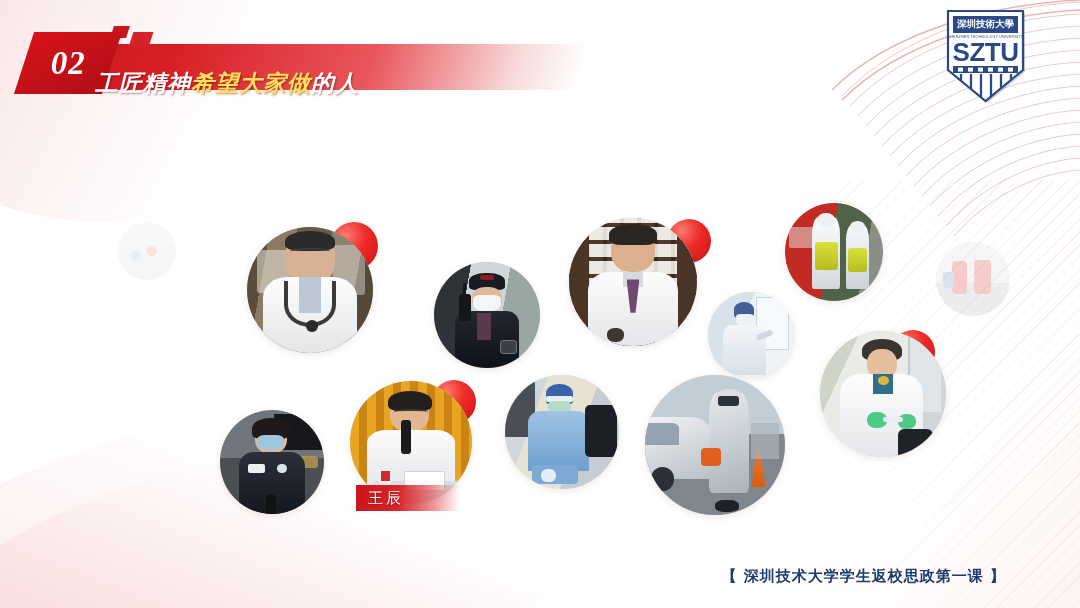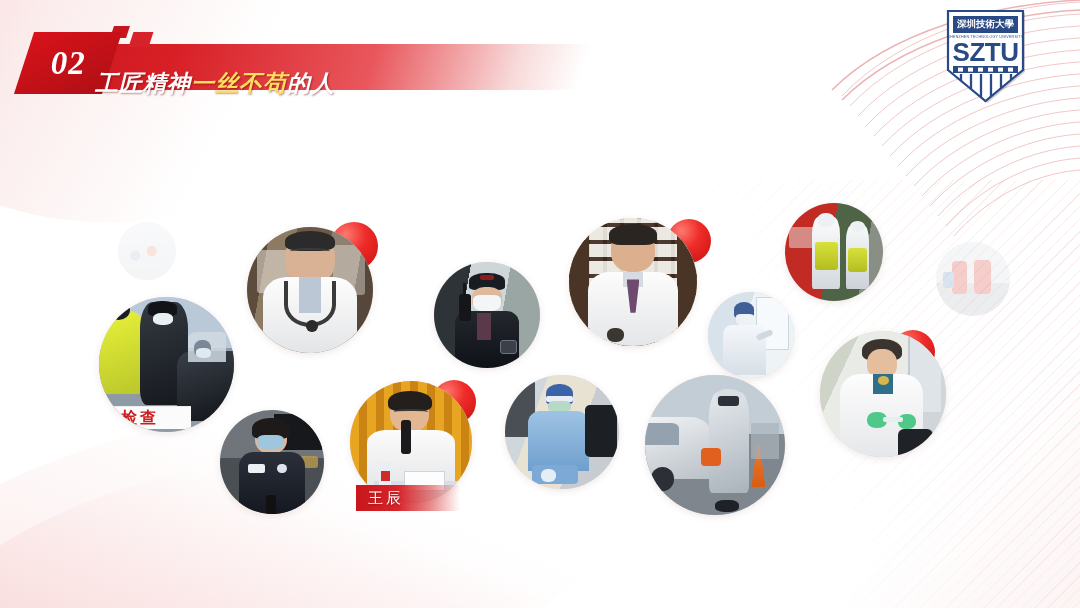--- a/index.html
+++ b/index.html
@@ -179,21 +179,21 @@
   </div>
 
   <div class="header">
     <div class="band-main"></div>
     <div class="tick-a"></div>
     <div class="tick-b"></div>
     <div class="band-num">
       <span>02</span>
     </div>
     <div class="band-title">
-      <span class="w">工匠精神</span><span class="g">一丝不苟</span><span class="w">的人</span>
+      <span class="w">工匠精神</span><span class="g">希望大家做</span><span class="w">的人</span>
     </div>
   </div>
 
   <div class="logo">
     <svg width="83" height="96" viewBox="0 0 83 96" aria-hidden="true">
       <defs>
         <clipPath id="shieldclip">
           <path d="M4 3 H79 V62 L41.5 93 L4 62 Z"></path>
         </clipPath>
       </defs>
@@ -229,37 +229,20 @@
 
 
   <div class="photo" style="left:118px; top:222px; width:58px; height:58px; opacity:.22;">
     <div class="img" style="
       background:
         radial-gradient(circle at 30% 58%, #9fb6d6 0 9%, rgba(0,0,0,0) 10%),
         radial-gradient(circle at 58% 50%, #e08a6a 0 11%, rgba(0,0,0,0) 12%),
         linear-gradient(#e6e8ec,#cdd2da);"></div>
   </div>
 
-  <div class="photo soft" style="left:99px; top:297px; width:135px; height:135px;">
-    <div class="img" style="
-      background:
-        linear-gradient(#b9c9d8 0 38%, #8e9aa6 38% 100%);"></div>
-    <div style="position:absolute;left:-4%;top:10%;width:40%;height:62%;border-radius:34% 34% 18% 18%;background:linear-gradient(160deg,#e9f23a,#b9c62a);"></div>
-    <div style="position:absolute;left:6%;top:2%;width:17%;height:15%;border-radius:50%;background:#1c1c22;"></div>
-    <div style="position:absolute;left:30%;top:4%;width:36%;height:76%;border-radius:26% 26% 14% 14%;background:linear-gradient(160deg,#343a42,#15181d);"></div>
-    <div style="position:absolute;left:36%;top:3%;width:22%;height:11%;border-radius:44% 44% 22% 22%;background:#121317;"></div>
-    <div style="position:absolute;left:40%;top:12%;width:15%;height:9%;border-radius:40%;background:#e9eff3;"></div>
-    <div style="position:absolute;left:58%;top:40%;width:48%;height:52%;border-radius:22% 6% 0 0;background:linear-gradient(160deg,#3a4049,#101318);"></div>
-    <div style="position:absolute;left:66%;top:26%;width:28%;height:22%;border-radius:22% 10% 0 0;background:#cfd9e2;opacity:.85;"></div>
-    <div style="position:absolute;left:70%;top:32%;width:13%;height:13%;border-radius:44%;background:#7a8796;"></div>
-    <div style="position:absolute;left:72%;top:38%;width:11%;height:7%;border-radius:40%;background:#dfe9f2;"></div>
-    <div style="position:absolute;left:-2%;bottom:2%;width:70%;height:17%;background:#fbfbfb;border-top:1px solid #eee;">
-      <div style="color:#d01b1b;font-size:16px;font-weight:700;letter-spacing:3px;padding-left:26%;line-height:22px;font-family:'DejaVu Sans',sans-serif;">检查</div>
-    </div>
-  </div>
 
   <div class="dot" style="left:330px; top:222px; width:48px; height:48px;"></div>
   <div class="photo soft" style="left:247px; top:227px; width:126px; height:126px;">
     <div class="img" style="
       background:
         linear-gradient(100deg,#5d4b3c 0 16%, #8d7a63 16% 34%, #6b5a47 34% 58%, #8e8070 58% 80%, #55473a 80% 100%);"></div>
     <div style="position:absolute;left:8%;top:18%;width:26%;height:34%;background:rgba(236,232,222,.55);border-radius:3px;"></div>
     <div style="position:absolute;left:68%;top:14%;width:26%;height:40%;background:rgba(226,222,214,.45);border-radius:3px;"></div>
     <div style="position:absolute;left:30%;top:5%;width:40%;height:40%;border-radius:46% 46% 42% 42%;background:#d9b195;"></div>
     <div style="position:absolute;left:30%;top:3%;width:40%;height:16%;border-radius:50% 50% 30% 30%;background:#2b2b2b;"></div>
@@ -400,14 +383,15 @@
     <div style="position:absolute;left:37%;top:14%;width:24%;height:24%;border-radius:44%;background:#e5be9e;"></div>
     <div style="position:absolute;left:16%;top:34%;width:66%;height:66%;border-radius:24% 24% 0 0;background:linear-gradient(#fdfdfd,#e6e7ea);"></div>
     <div style="position:absolute;left:42%;top:34%;width:16%;height:16%;background:#2f6f8a;"></div>
     <div style="position:absolute;left:46%;top:36%;width:9%;height:7%;background:#d8b64a;border-radius:50%;"></div>
     <div style="position:absolute;left:37%;top:64%;width:16%;height:13%;border-radius:44%;background:#4fc88a;"></div>
     <div style="position:absolute;left:62%;top:66%;width:14%;height:12%;border-radius:44%;background:#4fc88a;"></div>
     <div style="position:absolute;left:50%;top:68%;width:16%;height:4%;background:#e8edf1;border-radius:2px;"></div>
     <div style="position:absolute;right:10%;bottom:0;width:28%;height:22%;background:#1f2328;border-radius:6px 6px 0 0;"></div>
   </div>
 
+  <div class="footer">【 深圳技术大学学生返校思政第一课 】</div>
 
 </div>
 
 </body></html>

